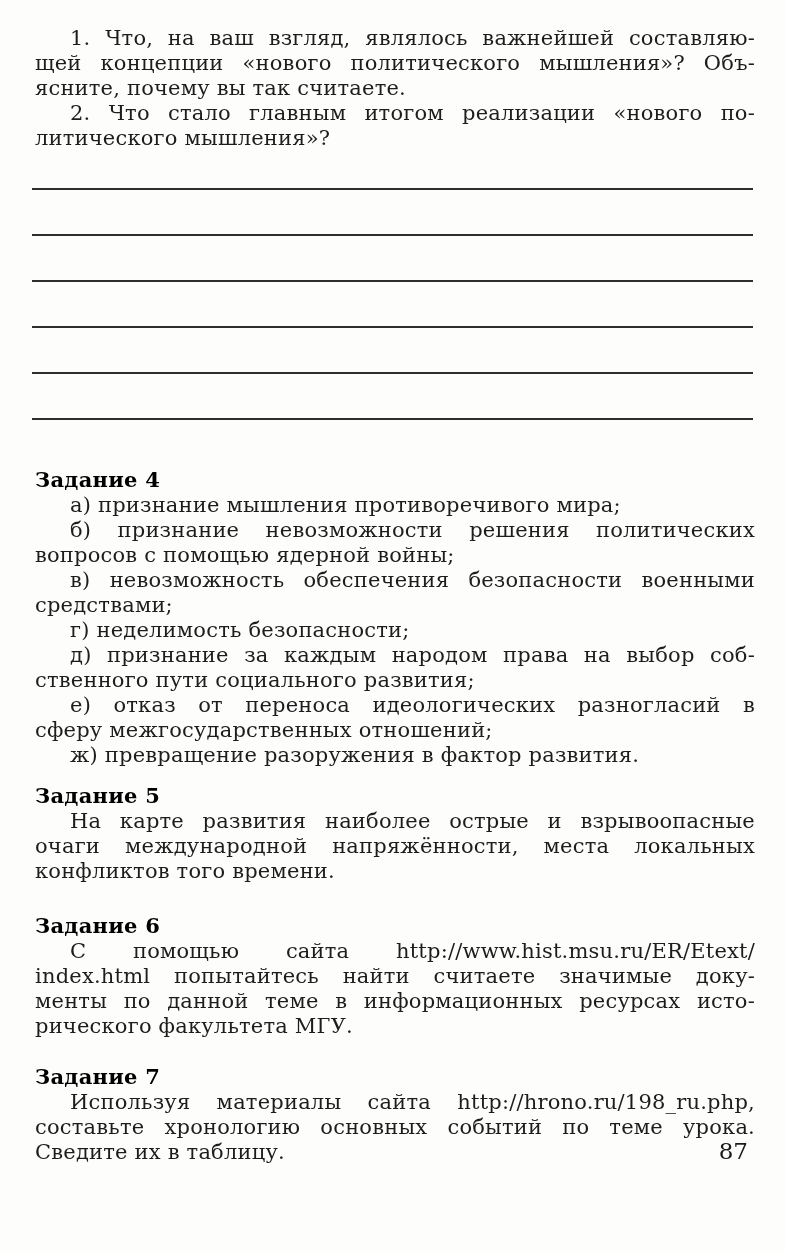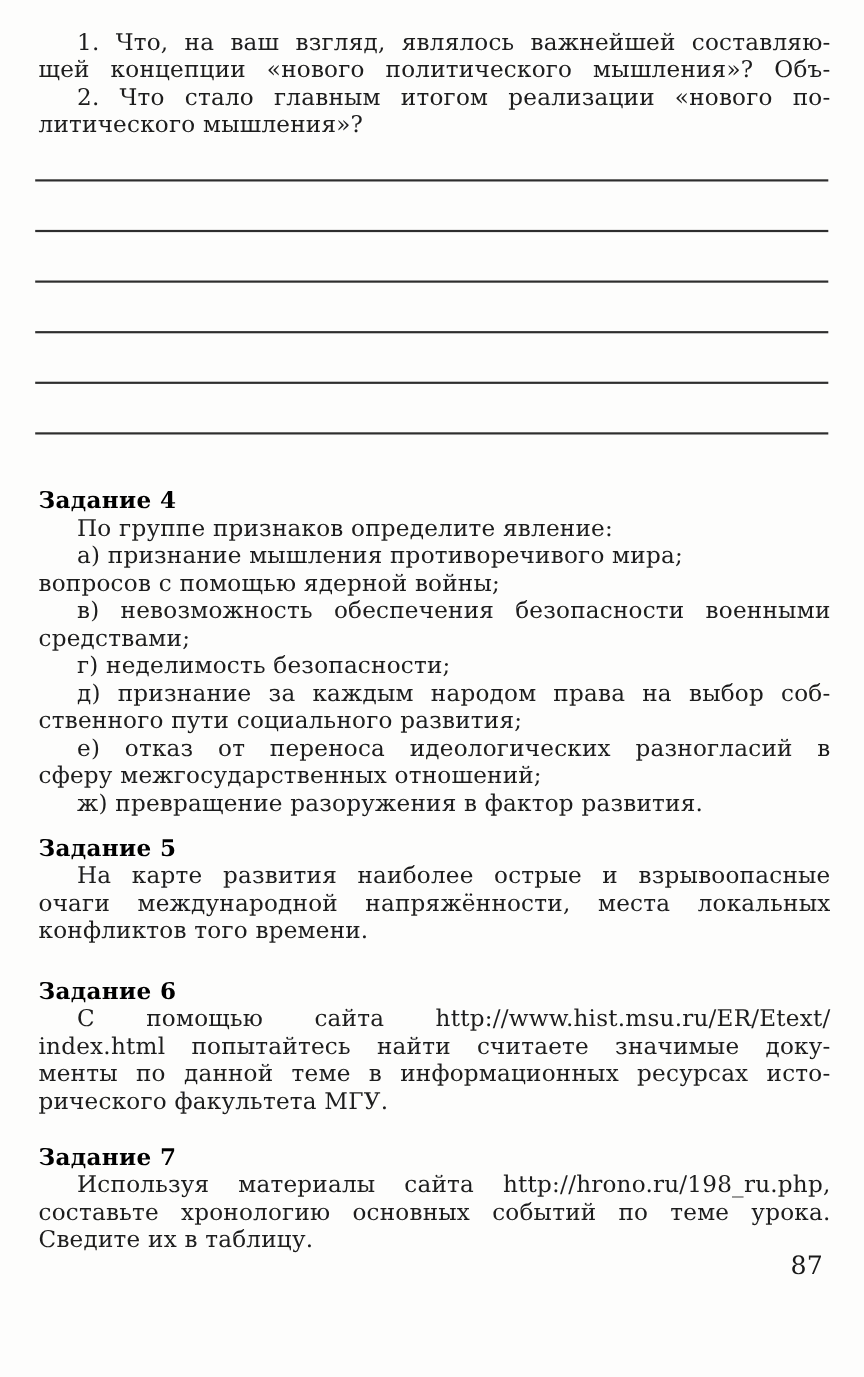--- a/index.html
+++ b/index.html
@@ -64,39 +64,40 @@
 </style>
 </head>
 <body>
 
 <div class="page">
   <div class="col">
 
     <div>
       <div class="tline ind">1. Что, на ваш взгляд, являлось важнейшей составляю-</div>
       <div class="tline">щей концепции «нового политического мышления»? Объ-</div>
+      <div class="tline end">ясните, почему вы так считаете.</div>
     </div>
     <div>
       <div class="tline ind">2. Что стало главным итогом реализации «нового по-</div>
       <div class="tline end">литического мышления»?</div>
     </div>
 
     <div class="answer-lines">
       <div class="answer-line"></div>
       <div class="answer-line"></div>
       <div class="answer-line"></div>
       <div class="answer-line"></div>
       <div class="answer-line"></div>
       <div class="answer-line"></div>
     </div>
 
     <div>
       <div class="task-heading mt-t4">Задание 4</div>
-      <div class="tline ind end">По группе признаков определите явление:</div>
       <div class="tline ind end">а) признание мышления противоречивого мира;</div>
+      <div class="tline ind">б) признание невозможности решения политических</div>
       <div class="tline end">вопросов с помощью ядерной войны;</div>
       <div class="tline ind">в) невозможность обеспечения безопасности военными</div>
       <div class="tline end">средствами;</div>
       <div class="tline ind end">г) неделимость безопасности;</div>
       <div class="tline ind">д) признание за каждым народом права на выбор соб-</div>
       <div class="tline end">ственного пути социального развития;</div>
       <div class="tline ind">е) отказ от переноса идеологических разногласий в</div>
       <div class="tline end">сферу межгосударственных отношений;</div>
       <div class="tline ind end">ж) превращение разоружения в фактор развития.</div>
     </div>

